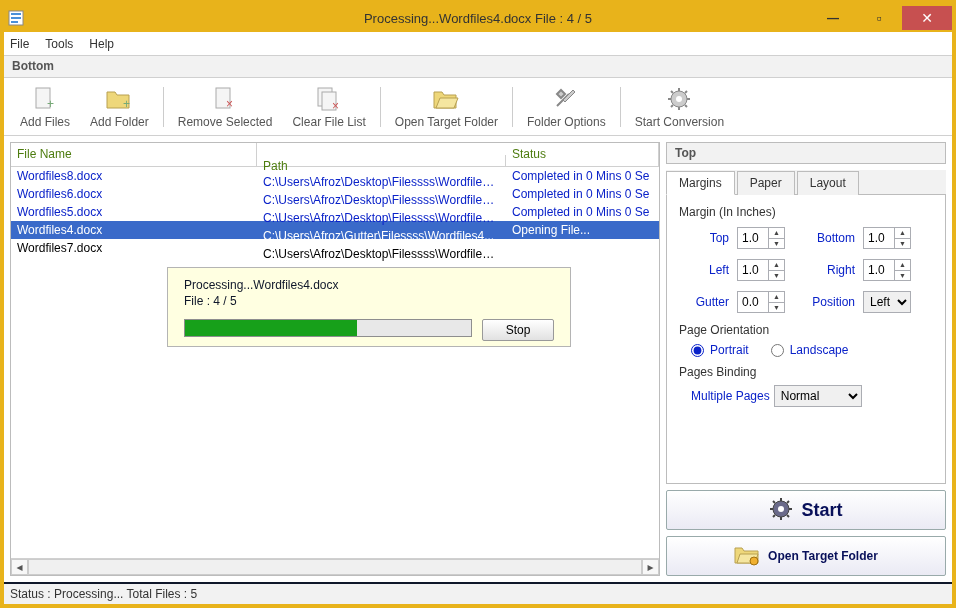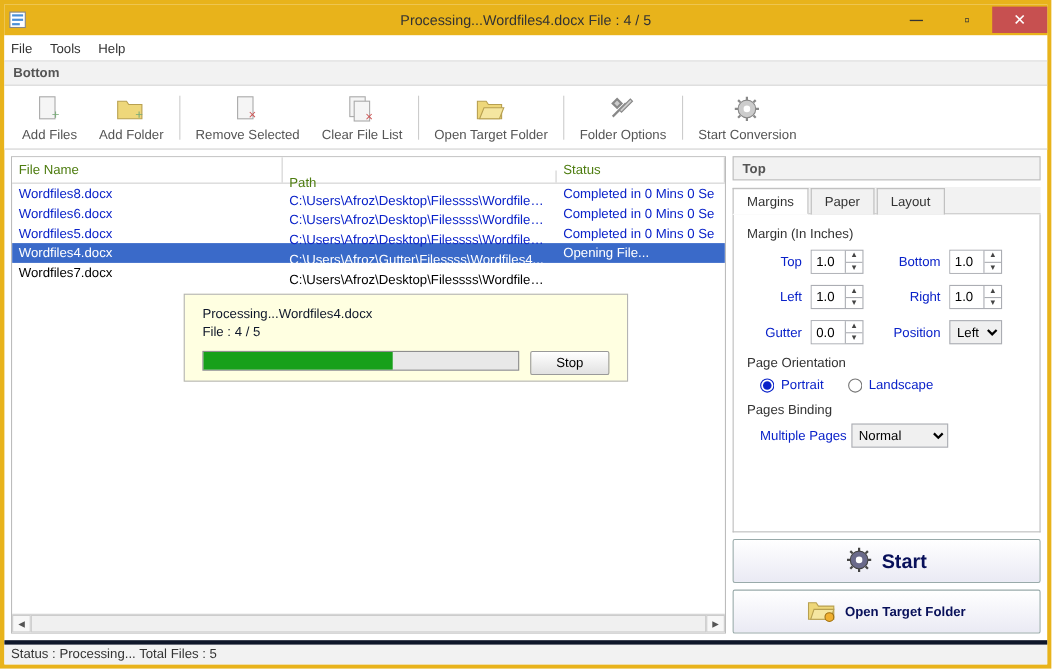--- a/index.html
+++ b/index.html
@@ -54,21 +54,21 @@
 select.wide { width: 88px; }
 .sel-pos { width: 48px; }
 .subhdr { color: #333; margin: 6px 0 6px 0; }
 .radio-row { display: flex; gap: 22px; margin-bottom: 8px; padding-left: 12px; }
 .radio-row label { color: #0a22c9; display: flex; align-items: center; gap: 6px; }
 input[type=radio] { accent-color: #0a22c9; }
 .binding-row { display: flex; align-items: center; gap: 4px; padding-left: 12px; }
 .binding-row .lbl { color: #0a22c9; }
 .bigbtn { height: 40px; border: 1px solid #9aa; background: linear-gradient(#fff, #eaeaf4); display: flex; align-items: center; justify-content: center; gap: 8px; color: #08105a; font-weight: bold; font-size: 15px; border-radius: 2px; }
 .bigbtn.start .txt { font-size: 18px; }
-.statusbar { height: 22px; border-top: 4px solid #0f172a; background: #f2f2f2; padding: 3px 6px; color: #333; display: flex; align-items: flex-end; }
+.statusbar { height: 22px; border-top: 2px solid #0f172a; background: #f2f2f2; padding: 3px 6px; color: #333; display: flex; align-items: flex-start; }
 .popup { position: absolute; left: 156px; top: 124px; width: 404px; height: 80px; background: #ffffe1; border: 1px solid #b4b4b4; padding: 10px 16px; z-index: 10; }
 .popup .ptitle { color: #0f172a; line-height: 1.3; margin-bottom: 10px; }
 .popup .prow { display: flex; align-items: flex-start; gap: 10px; }
 .progressbar { flex: 1; height: 18px; border: 1px solid #8e8e8e; background: #e8e8e8; position: relative; }
 .progressbar .fill { height: 100%; background: #17a01a; width: 60%; }
 .stopbtn { width: 72px; height: 22px; border: 1px solid #999; background: linear-gradient(#fff,#e1e1e1); font-size: 12px; border-radius: 2px; }
 </style>
 </head>
 <body>
 

